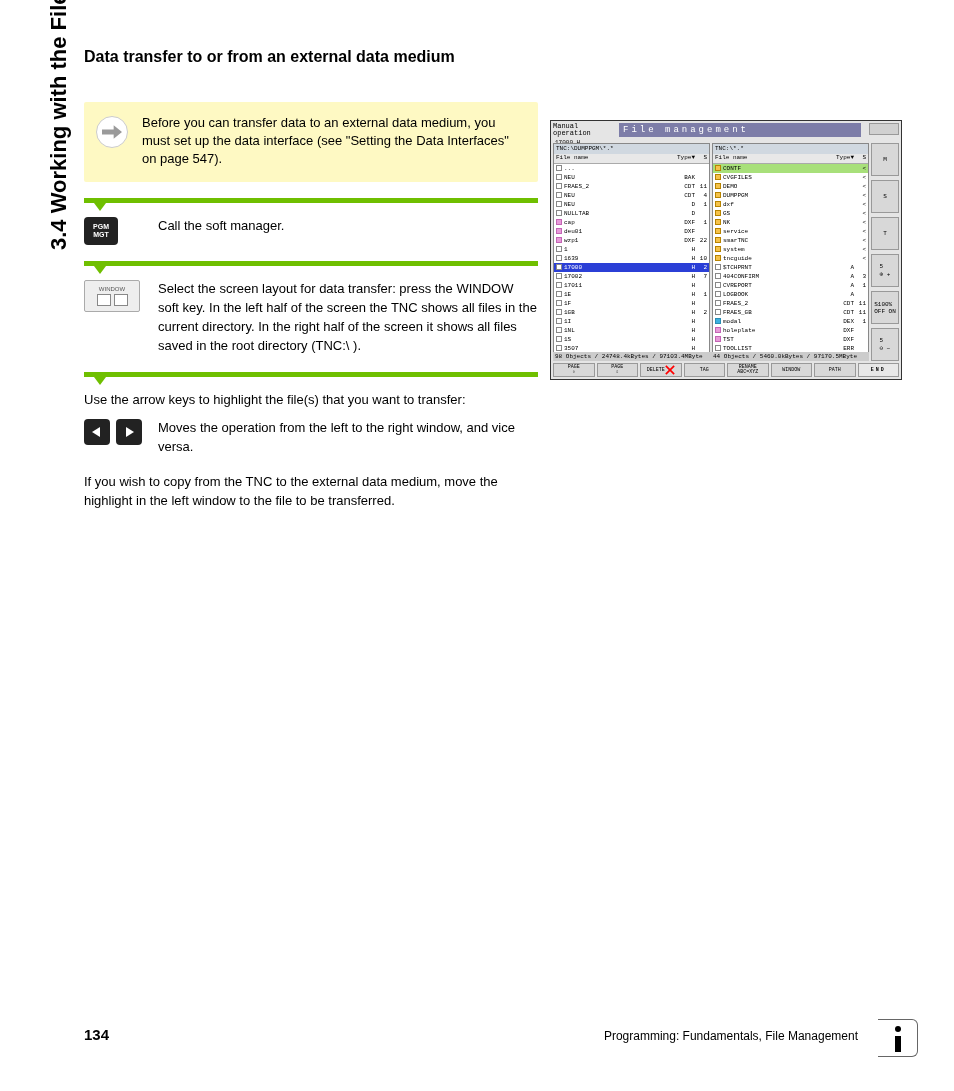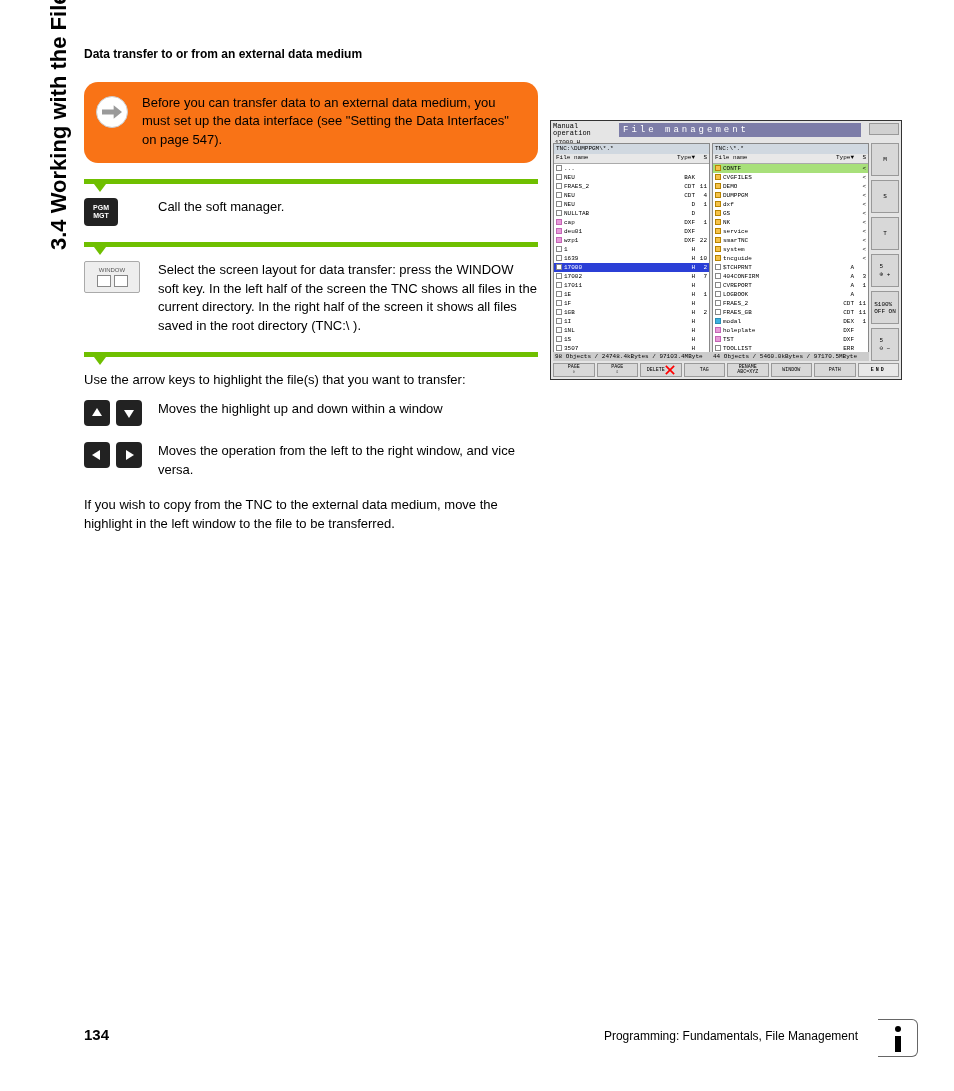--- a/index.html
+++ b/index.html
@@ -19,24 +19,24 @@
     position: absolute;
     left: 46px;
     top: 250px;
     transform: rotate(-90deg);
     transform-origin: left top;
     font-weight: bold;
     font-size: 22px;
     white-space: nowrap;
   }
   .content { position: absolute; left: 84px; top: 46px; width: 454px; }
-  .heading { font-weight: bold; font-size: 12px; line-height: 1.35; margin-bottom: 20px; }
+  .heading { font-weight: bold; font-size: 16px; line-height: 1.35; margin-bottom: 34px; }
   .note-box {
     display: flex; align-items: flex-start;
-    background: #f97316; border-radius: 14px; padding: 12px 16px 14px 12px; gap: 14px;
+    background: #fef9c3; border-radius: 2px; padding: 12px 16px 14px 12px; gap: 14px;
   }
   .note-icon {
     width: 32px; height: 32px; border-radius: 50%; background: #fff; border: 1px solid #ccc;
     display: flex; align-items: center; justify-content: center; flex: none; margin-top: 2px;
   }
   .note-icon svg { width: 20px; height: 14px; }
   .note-text p { margin: 0 0 8px 0; line-height: 1.4; }
   .note-text p:last-child { margin-bottom: 0; }
   .sep {
     height: 5px; margin: 16px 0 14px 0;
@@ -156,35 +156,20 @@
             </div>
         </div>
       </div>
       <div class="step-text">Select the screen layout for data transfer: press the WINDOW soft key. In the left half of the screen the TNC shows all files in the current directory. In the right half of the screen it shows all files saved in the root directory (TNC:\ ).</div>
     </div>
 
     <div class="sep"></div>
 
     <div class="para">Use the arrow keys to highlight the file(s) that you want to transfer:</div>
 
-    <div class="step-row">
-      <div class="step-icon-slot">
-        <div class="arrow-key">
-            <svg viewBox="0 0 12 12">
-              <path d="M6 1 l5 8 h-10 z"></path>
-            </svg>
-          </div>
-        <div class="arrow-key">
-            <svg viewBox="0 0 12 12">
-              <path d="M6 11 l-5 -8 h10 z"></path>
-            </svg>
-          </div>
-      </div>
-      <div class="step-text">Moves the highlight up and down within a window</div>
-    </div>
 
     <div class="step-row">
       <div class="step-icon-slot">
         <div class="arrow-key">
             <svg viewBox="0 0 12 12">
               <path d="M1 6 l8 -5 v10 z"></path>
             </svg>
           </div>
         <div class="arrow-key">
             <svg viewBox="0 0 12 12">

